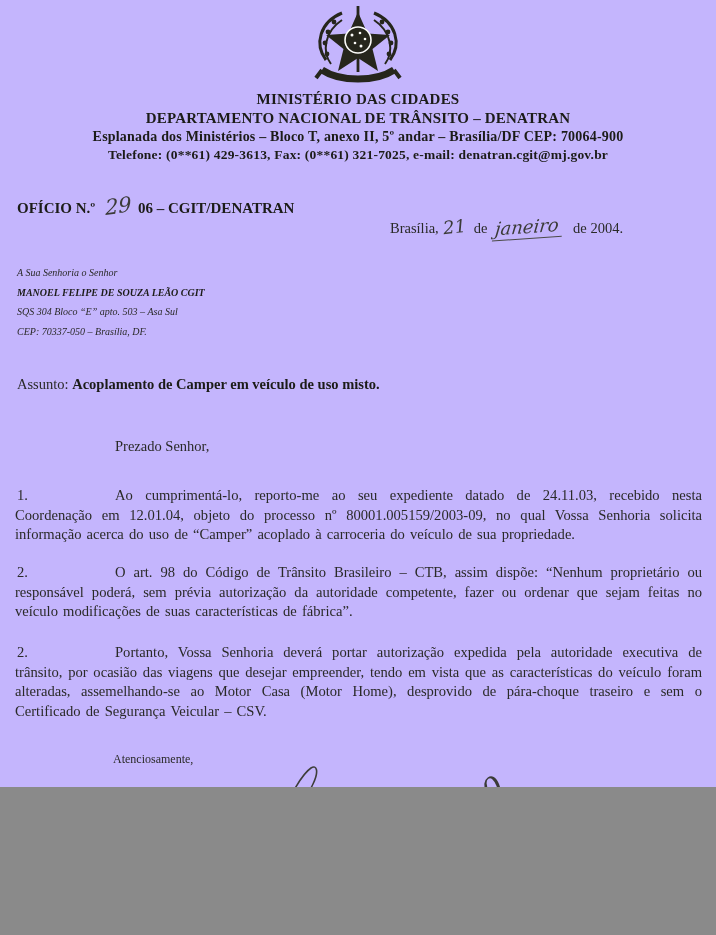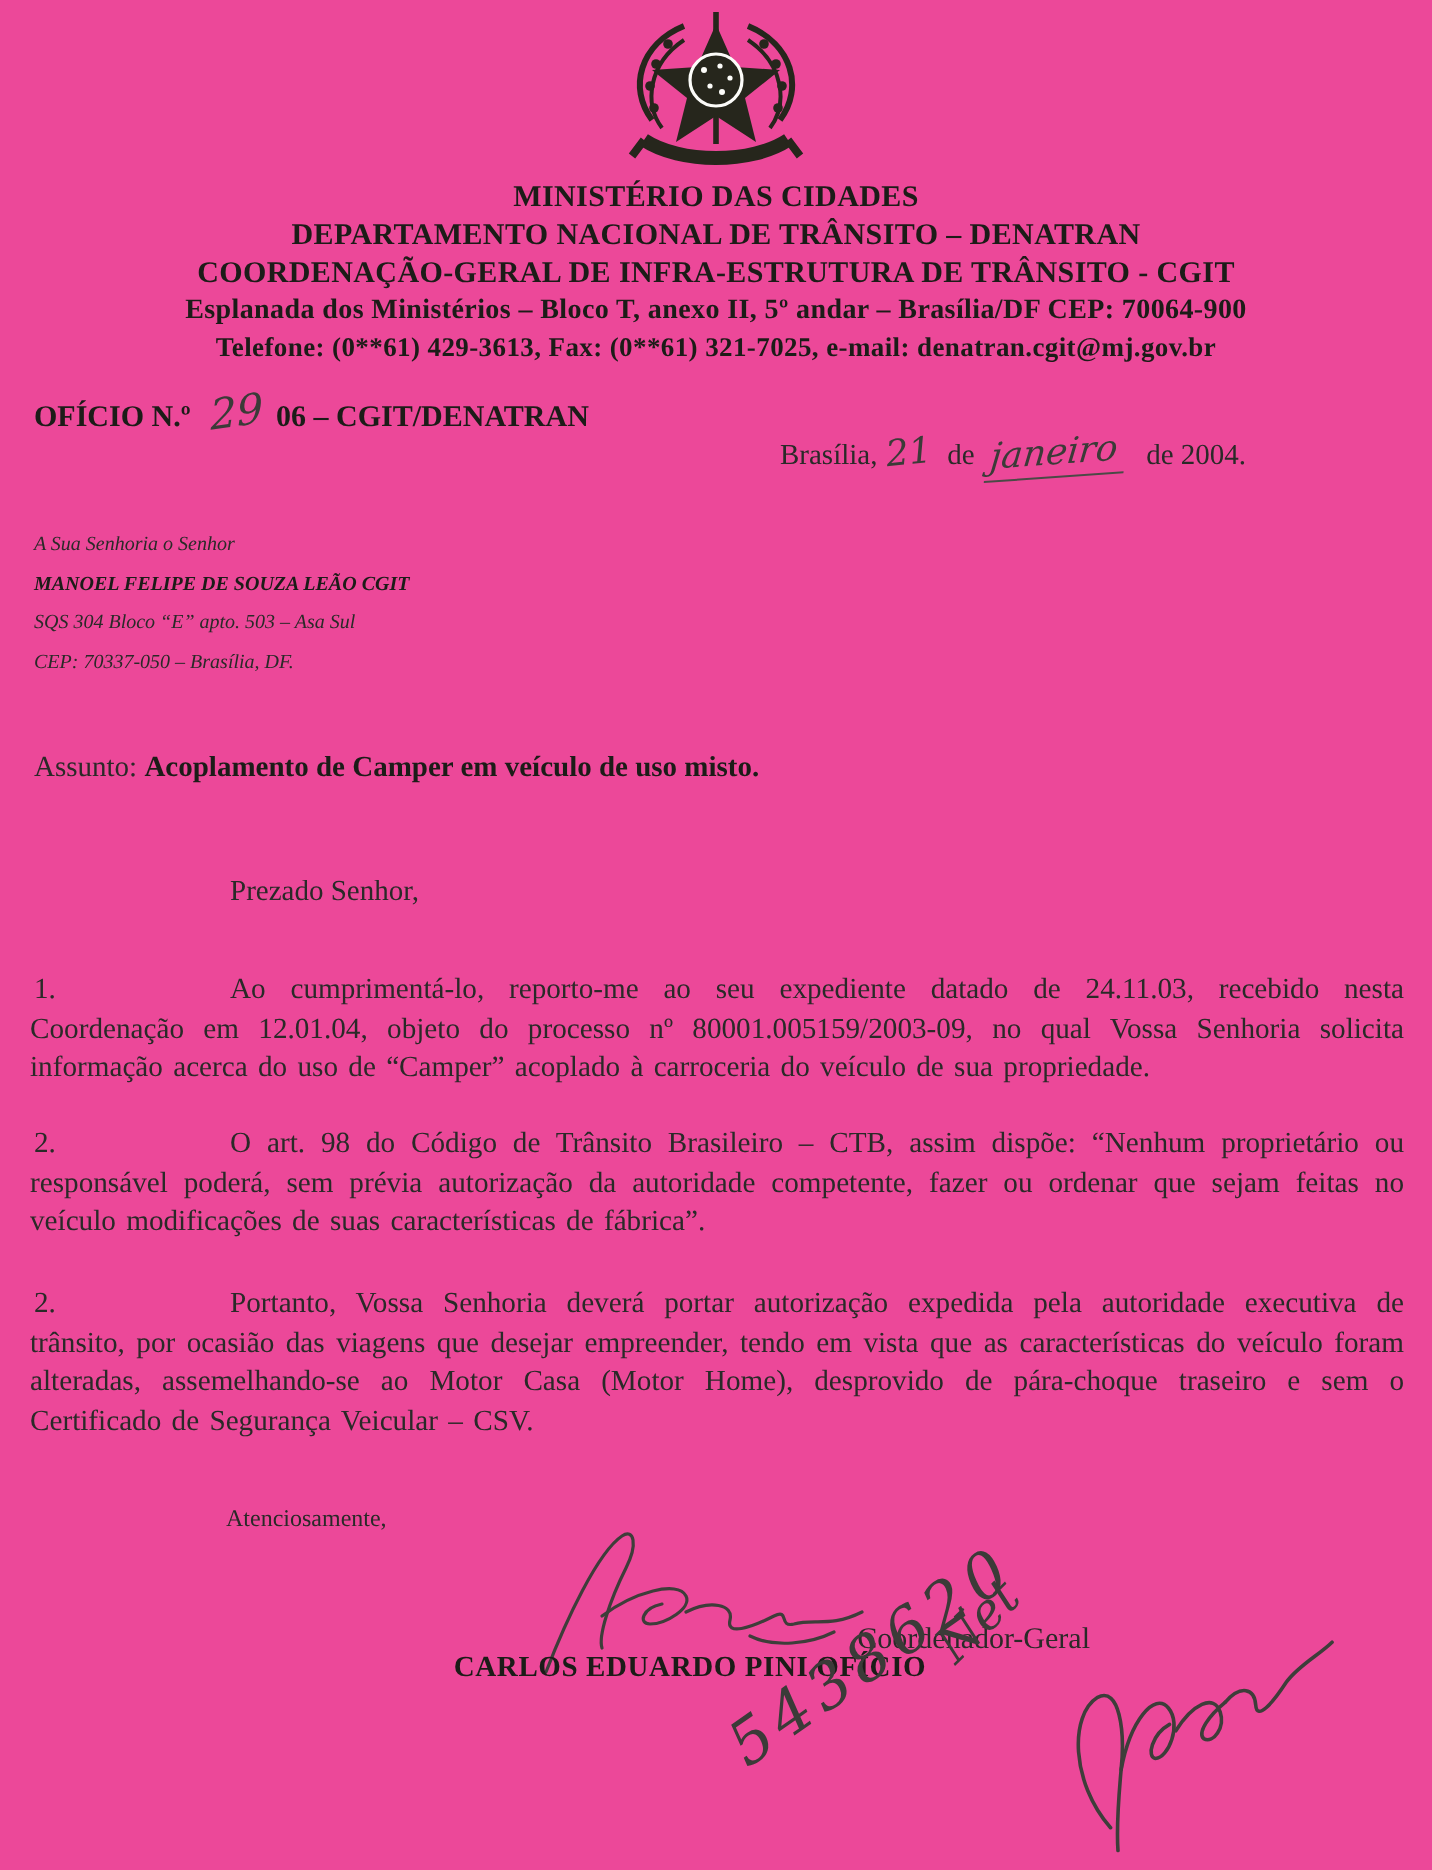--- a/index.html
+++ b/index.html
@@ -1,18 +1,18 @@
 <!DOCTYPE html>
 <html><head>
 <meta charset="utf-8">
 <style>
   html,body{margin:0;padding:0;background:#8a8a8a;}
   .sheet{
-    position:relative;width:716px;height:935px;margin:0 auto;
-    background:#ec4899;overflow:hidden;
+    position:relative;width:716px;height:787px;margin:0 auto;
+    background:#c4b5fd;overflow:hidden;
     font-family:"Liberation Serif", serif;color:#2a2a28;
   }
   
   .seal{position:absolute;left:298px;top:4px;width:120px;height:84px;}
   .org{position:absolute;left:0;top:90px;width:716px;text-align:center;
        font-weight:bold;color:#1c1c18;letter-spacing:.2px;}
   .org .l1,.org .l2,.org .l3{font-size:15px;line-height:19px;}
   .org .l4{font-size:14px;line-height:18px;}
   .org .l5{font-size:13.5px;line-height:18px;}
   
@@ -87,21 +87,20 @@
     </g>
     <g stroke="#26261c" fill="none">
       <path d="M24,66 C42,78 78,78 96,66" stroke-width="7"></path>
       <path d="M24,66 L18,74 M96,66 L102,74" stroke-width="4"></path>
     </g>
   </svg>
 
   <div class="org">
     <div class="l1">MINISTÉRIO DAS CIDADES</div>
     <div class="l2">DEPARTAMENTO NACIONAL DE TRÂNSITO – DENATRAN</div>
-    <div class="l3">COORDENAÇÃO-GERAL DE INFRA-ESTRUTURA DE TRÂNSITO - CGIT</div>
     <div class="l4">Esplanada dos Ministérios – Bloco T, anexo II, 5º andar – Brasília/DF CEP: 70064-900</div>
     <div class="l5">Telefone: (0**61) 429-3613, Fax: (0**61) 321-7025, e-mail: denatran.cgit@mj.gov.br</div>
   </div>
 
   <div class="oficio">
     <span>OFÍCIO N.º</span><span class="hand hw">29</span><span>06 – CGIT/DENATRAN</span>
   </div>
 
   <div class="dateline">
     <span>Brasília,</span><span class="hand hw-day">21</span><span>de</span><span class="hand hw-month">janeiro</span><span>de 2004.</span>

